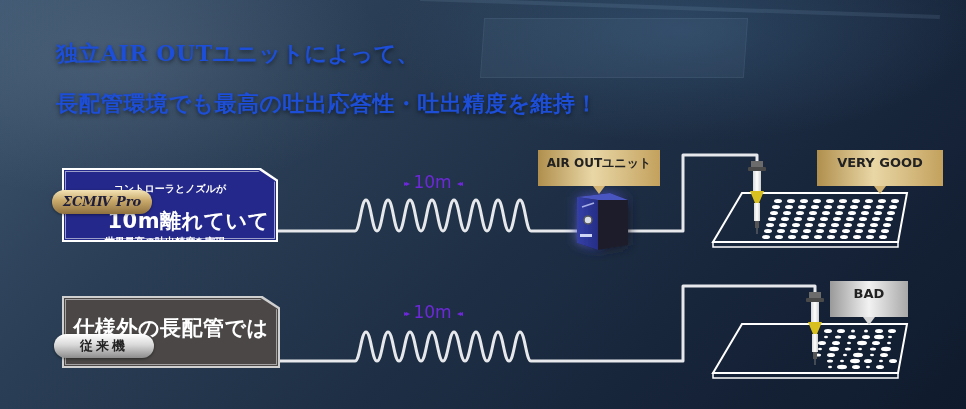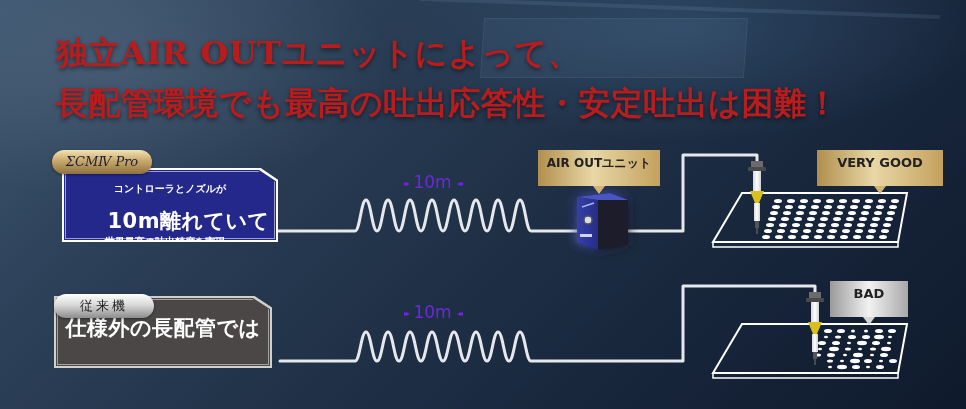--- a/index.html
+++ b/index.html
@@ -19,31 +19,32 @@
     position: absolute; left: 482px; top: 18px; width: 262px; height: 58px;
     background: rgba(120,150,180,0.10);
     border: 1px solid rgba(150,180,210,0.10);
     transform: skewX(-4deg);
   }
   .bg-stripe {
     position: absolute; left: 420px; top: 6px; width: 520px; height: 4px;
     background: rgba(160,190,220,0.12); transform: rotate(2deg);
   }
   .headline {
-    position: absolute; left: 56px; top: 28px; color: #b91c1c;
+    position: absolute; left: 56px; top: 28px; color: #1d4ed8;
     font-family: "DejaVu Serif", "Liberation Serif", serif; font-weight: bold;
-    font-size: 32px; line-height: 50px; letter-spacing: 0.5px;
+    font-size: 22px; line-height: 50px; letter-spacing: 0.5px;
     text-shadow: 0 2px 4px rgba(0,0,0,0.5);
   }
   .headline div { white-space: nowrap; }
 
   
   .tag {
-    position: absolute; border-radius: 12px; font-weight: normal; text-align: center;
+    position: absolute; border-radius: 12px; font-weight: bold; text-align: center;
     box-shadow: 0 1px 3px rgba(0,0,0,0.4);
+    margin-top: 40px;
   }
   .tag-gold {
     left: 52px; top: 150px; width: 100px; height: 24px;
     background: linear-gradient(180deg, #f3e3b6 0%, #c9a96a 45%, #8f7140 100%);
     color: #1e1e3a; font-style: italic; font-size: 13px; line-height: 24px;
     font-family: "DejaVu Serif", serif;
   }
   .tag-silver {
     left: 54px; top: 294px; width: 100px; height: 24px;
     background: linear-gradient(180deg, #ffffff 0%, #d9d9d9 45%, #8d8d8d 100%);
@@ -63,21 +64,21 @@
     position: absolute; left: 2px; top: 2px; right: 2px; bottom: 2px;
     background: #24288a;
     clip-path: polygon(0 0, 92% 0, 100% 16%, 100% 100%, 0 100%);
   }
   .panel-blue .inner2 {
     position: absolute; left: 3px; top: 3px; right: 3px; bottom: 3px;
     border: 1px solid rgba(255,255,255,0.55);
     clip-path: polygon(0 0, 92% 0, 100% 16%, 100% 100%, 0 100%);
   }
   .panel-gray {
-    left: 54px; top: 296px; width: 218px; height: 72px;
+    left: 62px; top: 296px; width: 218px; height: 72px;
     background: #d0d0d0;
     text-decoration: underline;
   }
   .panel-gray .inner {
     position: absolute; left: 2px; top: 2px; right: 2px; bottom: 2px;
     background: #4a4746;
     clip-path: polygon(0 0, 92% 0, 100% 16%, 100% 100%, 0 100%);
   }
   .panel-gray .inner2 {
     position: absolute; left: 3px; top: 3px; right: 3px; bottom: 3px;
@@ -116,21 +117,21 @@
 </style>
 </head>
 <body>
 
 <div class="bg-glow"></div>
 <div class="bg-stripe"></div>
 <div class="bg-panel"></div>
 
 <div class="headline">
   <div>独立AIR OUTユニットによって、</div>
-  <div>長配管環境でも最高の吐出応答性・安定吐出は困難！</div>
+  <div>長配管環境でも最高の吐出応答性・吐出精度を維持！</div>
 </div>
 
 <svg class="art" width="966" height="409" viewBox="0 0 966 409">
   <defs>
     <filter id="glow" x="-50%" y="-50%" width="200%" height="200%">
       <feGaussianBlur stdDeviation="6" result="b"></feGaussianBlur>
       <feMerge>
           <feMergeNode in="b"></feMergeNode>
           <feMergeNode in="SourceGraphic"></feMergeNode>
         </feMerge>

